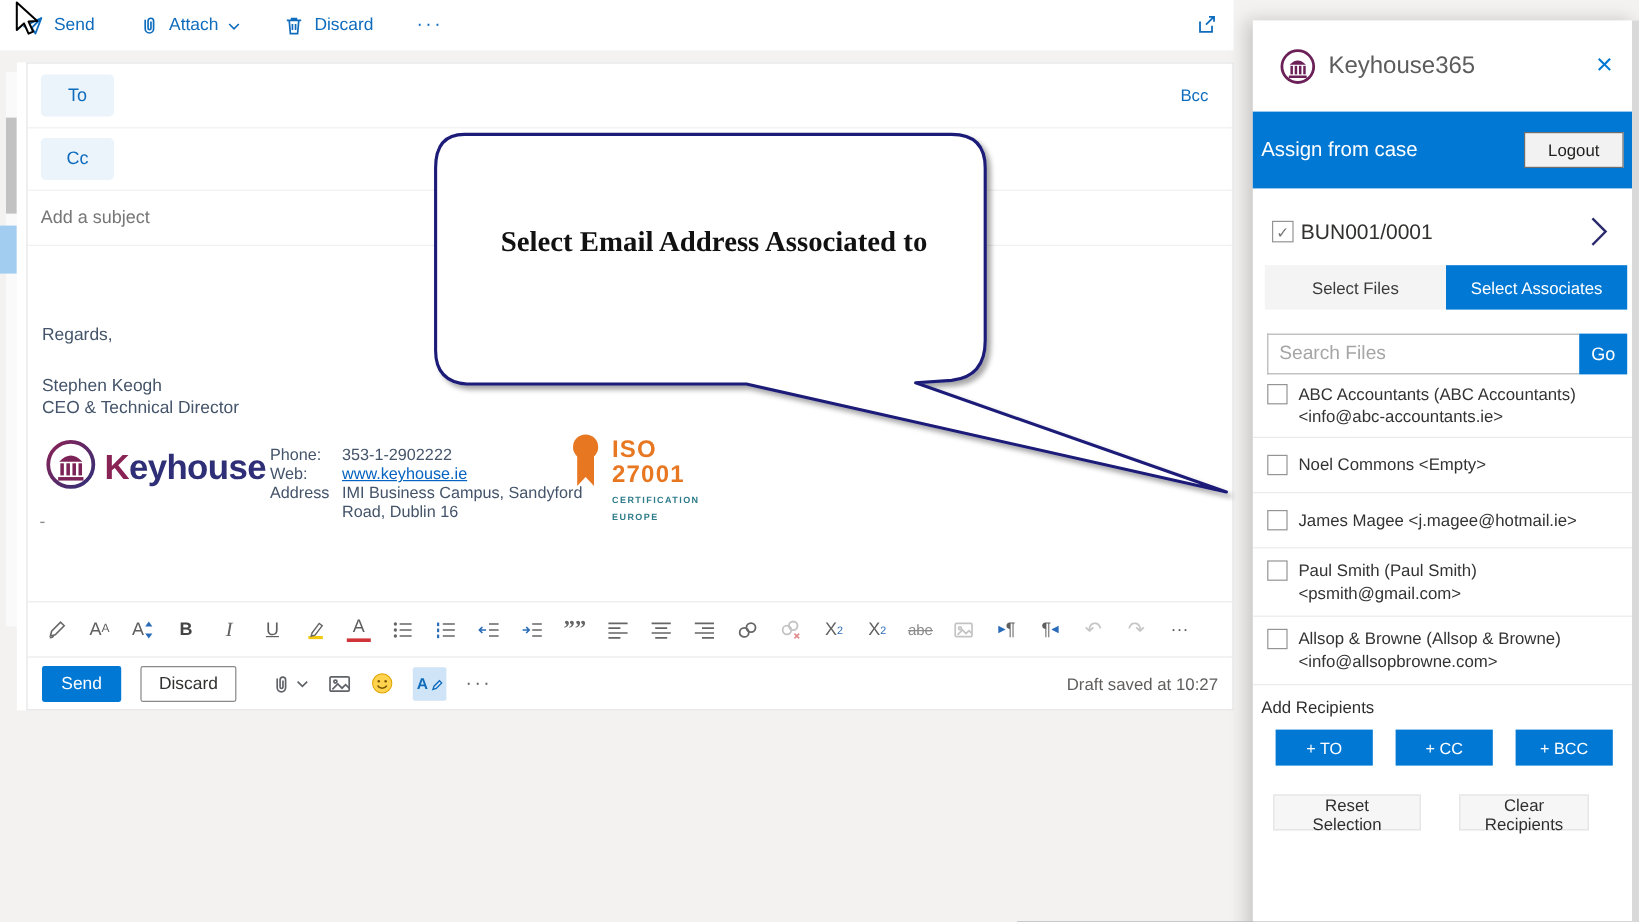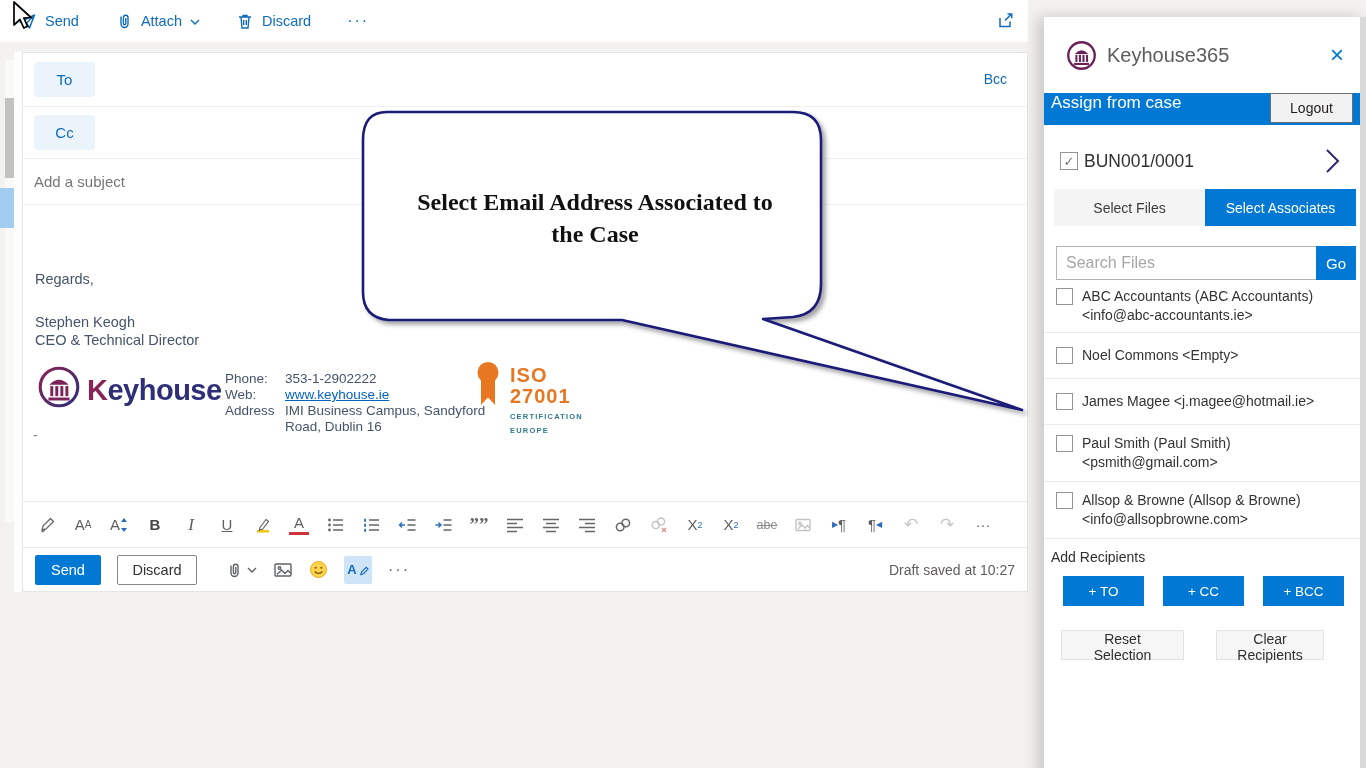--- a/index.html
+++ b/index.html
@@ -67,21 +67,21 @@
   
   .callout { position:absolute; left:355px; top:106px; width:680px; height:312px; pointer-events:none; }
   .callout-text { position:absolute; left:30px; top:80px; width:420px; text-align:center; font-family:"Liberation Serif",serif; font-weight:bold; font-size:24px; color:#111; line-height:32px; }
 
   
   .panel { position:absolute; left:1044px; top:17px; width:322px; height:768px; background:#fff; box-shadow:-6px 0 14px rgba(0,0,0,0.18); }
   .p-scroll { position:absolute; right:0; top:0; width:6px; height:768px; background:#d9d9d9; }
   .p-head { height:76px; display:flex; align-items:center; padding:0 22px 0 22px; }
   .p-title { margin-left:10px; font-size:20px; color:#5c5c5c; }
   .p-close { margin-left:auto; color:#0078d4; font-size:24px; line-height:20px; cursor:pointer; }
-  .p-banner { height:32px; background:#0078d4; display:flex; align-items:flex-start; padding:0 13px 0 7px;gap:25px; }
+  .p-banner { height:64px; background:#0078d4; display:flex; align-items:center; padding:0 13px 0 7px;gap:25px; }
   .p-banner-title { color:#fff; font-size:17px; }
   .btn-logout { margin-left:auto; width:83px; height:30px; background:#f2f2f2; border:1px solid #6e6e6e; color:#201f1e; font-size:14px; font-family:inherit; cursor:pointer; }
   .p-case { margin-top:14px; height:44px; display:flex; align-items:center; padding:0 26px 0 16px; }
   .chk { width:18px; height:18px; border:1px solid #949494; background:#fff; display:flex; align-items:center; justify-content:center; font-size:13px; color:#777; cursor:pointer; flex:0 0 auto; }
   .p-case-id { margin-left:6px; font-size:17.5px; color:#323130; }
   .p-case-chev { margin-left:auto; cursor:pointer; display:flex; }
   .p-tabs { margin:6px 0 0 10px; display:flex; height:37px; width:302px; }
   .tab { display:flex; align-items:center; justify-content:center; font-size:14px; cursor:pointer; }
   .tab.files { width:151px; background:#f4f4f4; color:#3b3b3b; }
   .tab.assoc { width:151px; background:#0078d4; color:#fff; }
@@ -408,21 +408,20 @@
     <svg width="680" height="312" viewBox="0 0 680 312">
       <defs>
           <filter id="ds" x="-10%" y="-10%" width="130%" height="130%">
             <feDropShadow dx="3.5" dy="3.5" stdDeviation="2.2" flood-color="#000" flood-opacity="0.35"></feDropShadow>
           </filter>
         </defs>
       <path d="M 32 6 H 438 Q 466 6 466 34 V 178 Q 466 208 438 211 L 408 213 L 667 304 L 267 214 H 34 Q 8 212 8 186 V 34 Q 8 6 32 6 Z" fill="#ffffff" stroke="#1b1b78" stroke-width="2.6" stroke-linejoin="round" filter="url(#ds)"></path>
     </svg>
     <div class="callout-text">
       <div>Select Email Address Associated to</div>
-      <div>the Case</div>
     </div>
   </div>
 
   <div class="panel">
     <div class="p-head">
       <span>
         <svg width="31" height="31" viewBox="0 0 48 48">
           <circle cx="24" cy="24" r="20.5" fill="none" stroke="#6b2158" stroke-width="3.6"></circle>
           <path d="M13.5 21.5 Q24 10.5 34.5 21.5 Z" fill="#6b2158"></path>
           <rect x="14.5" y="23" width="3.2" height="11" fill="#6b2158"></rect>

